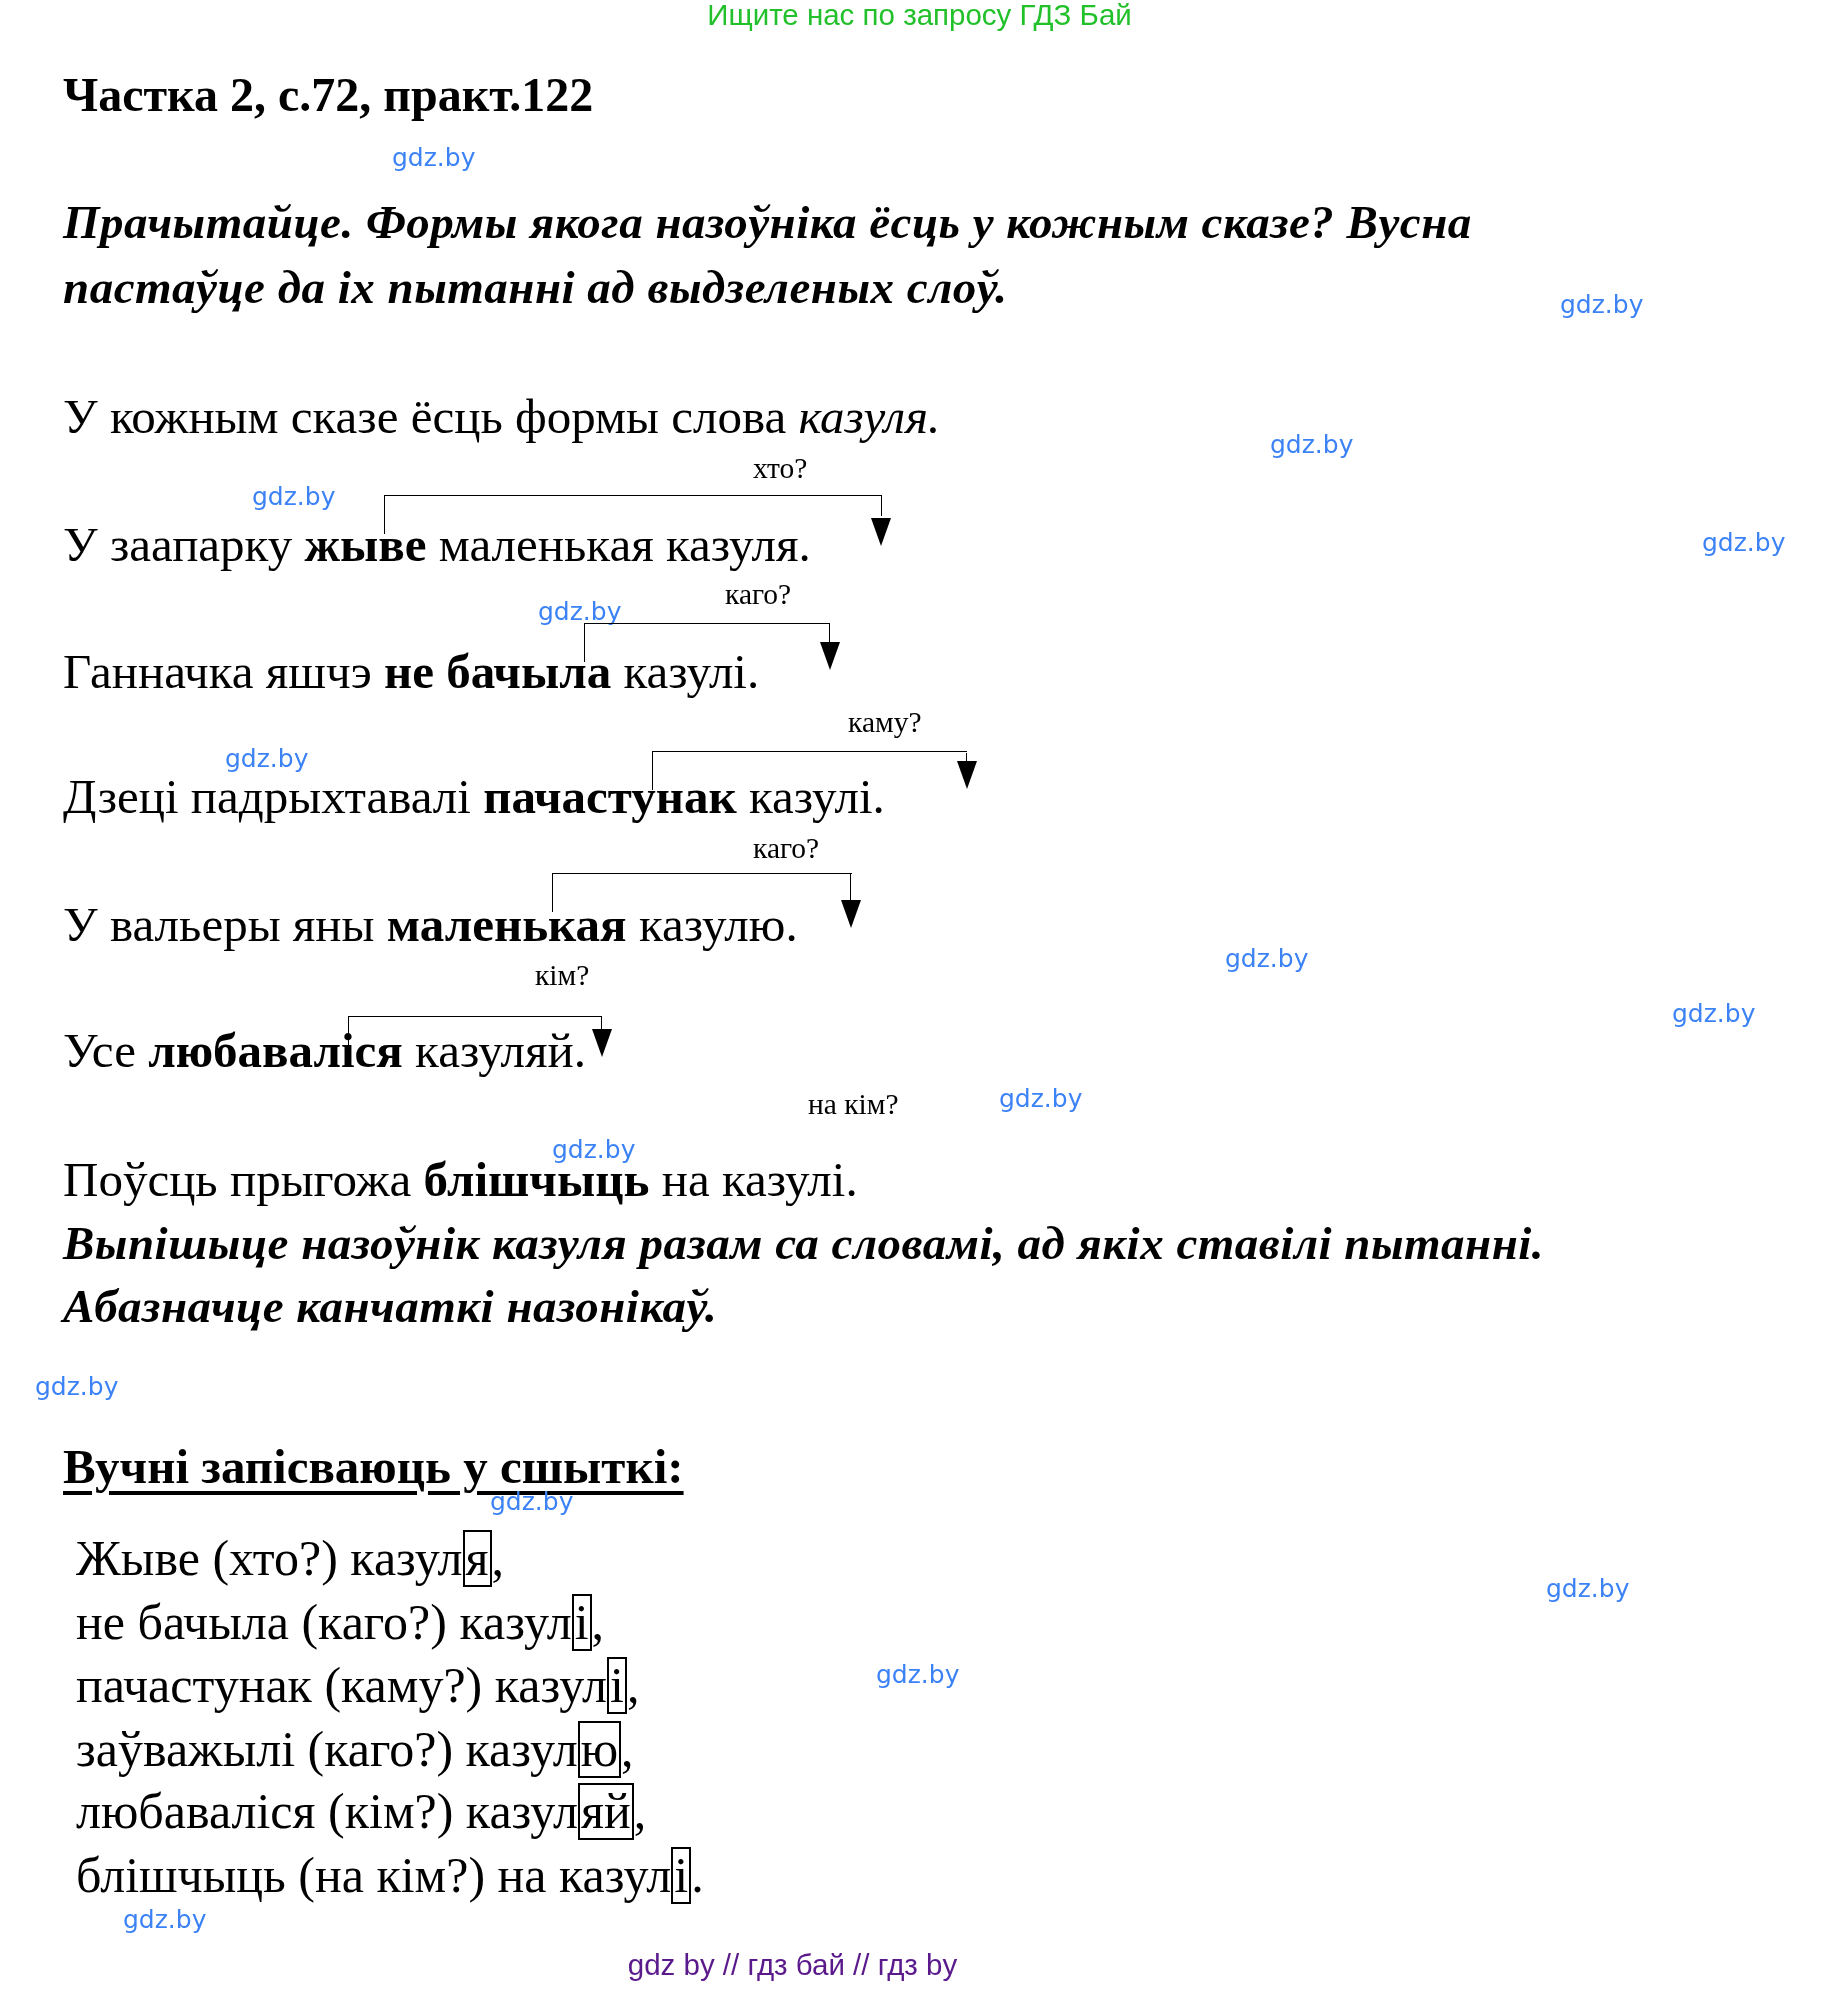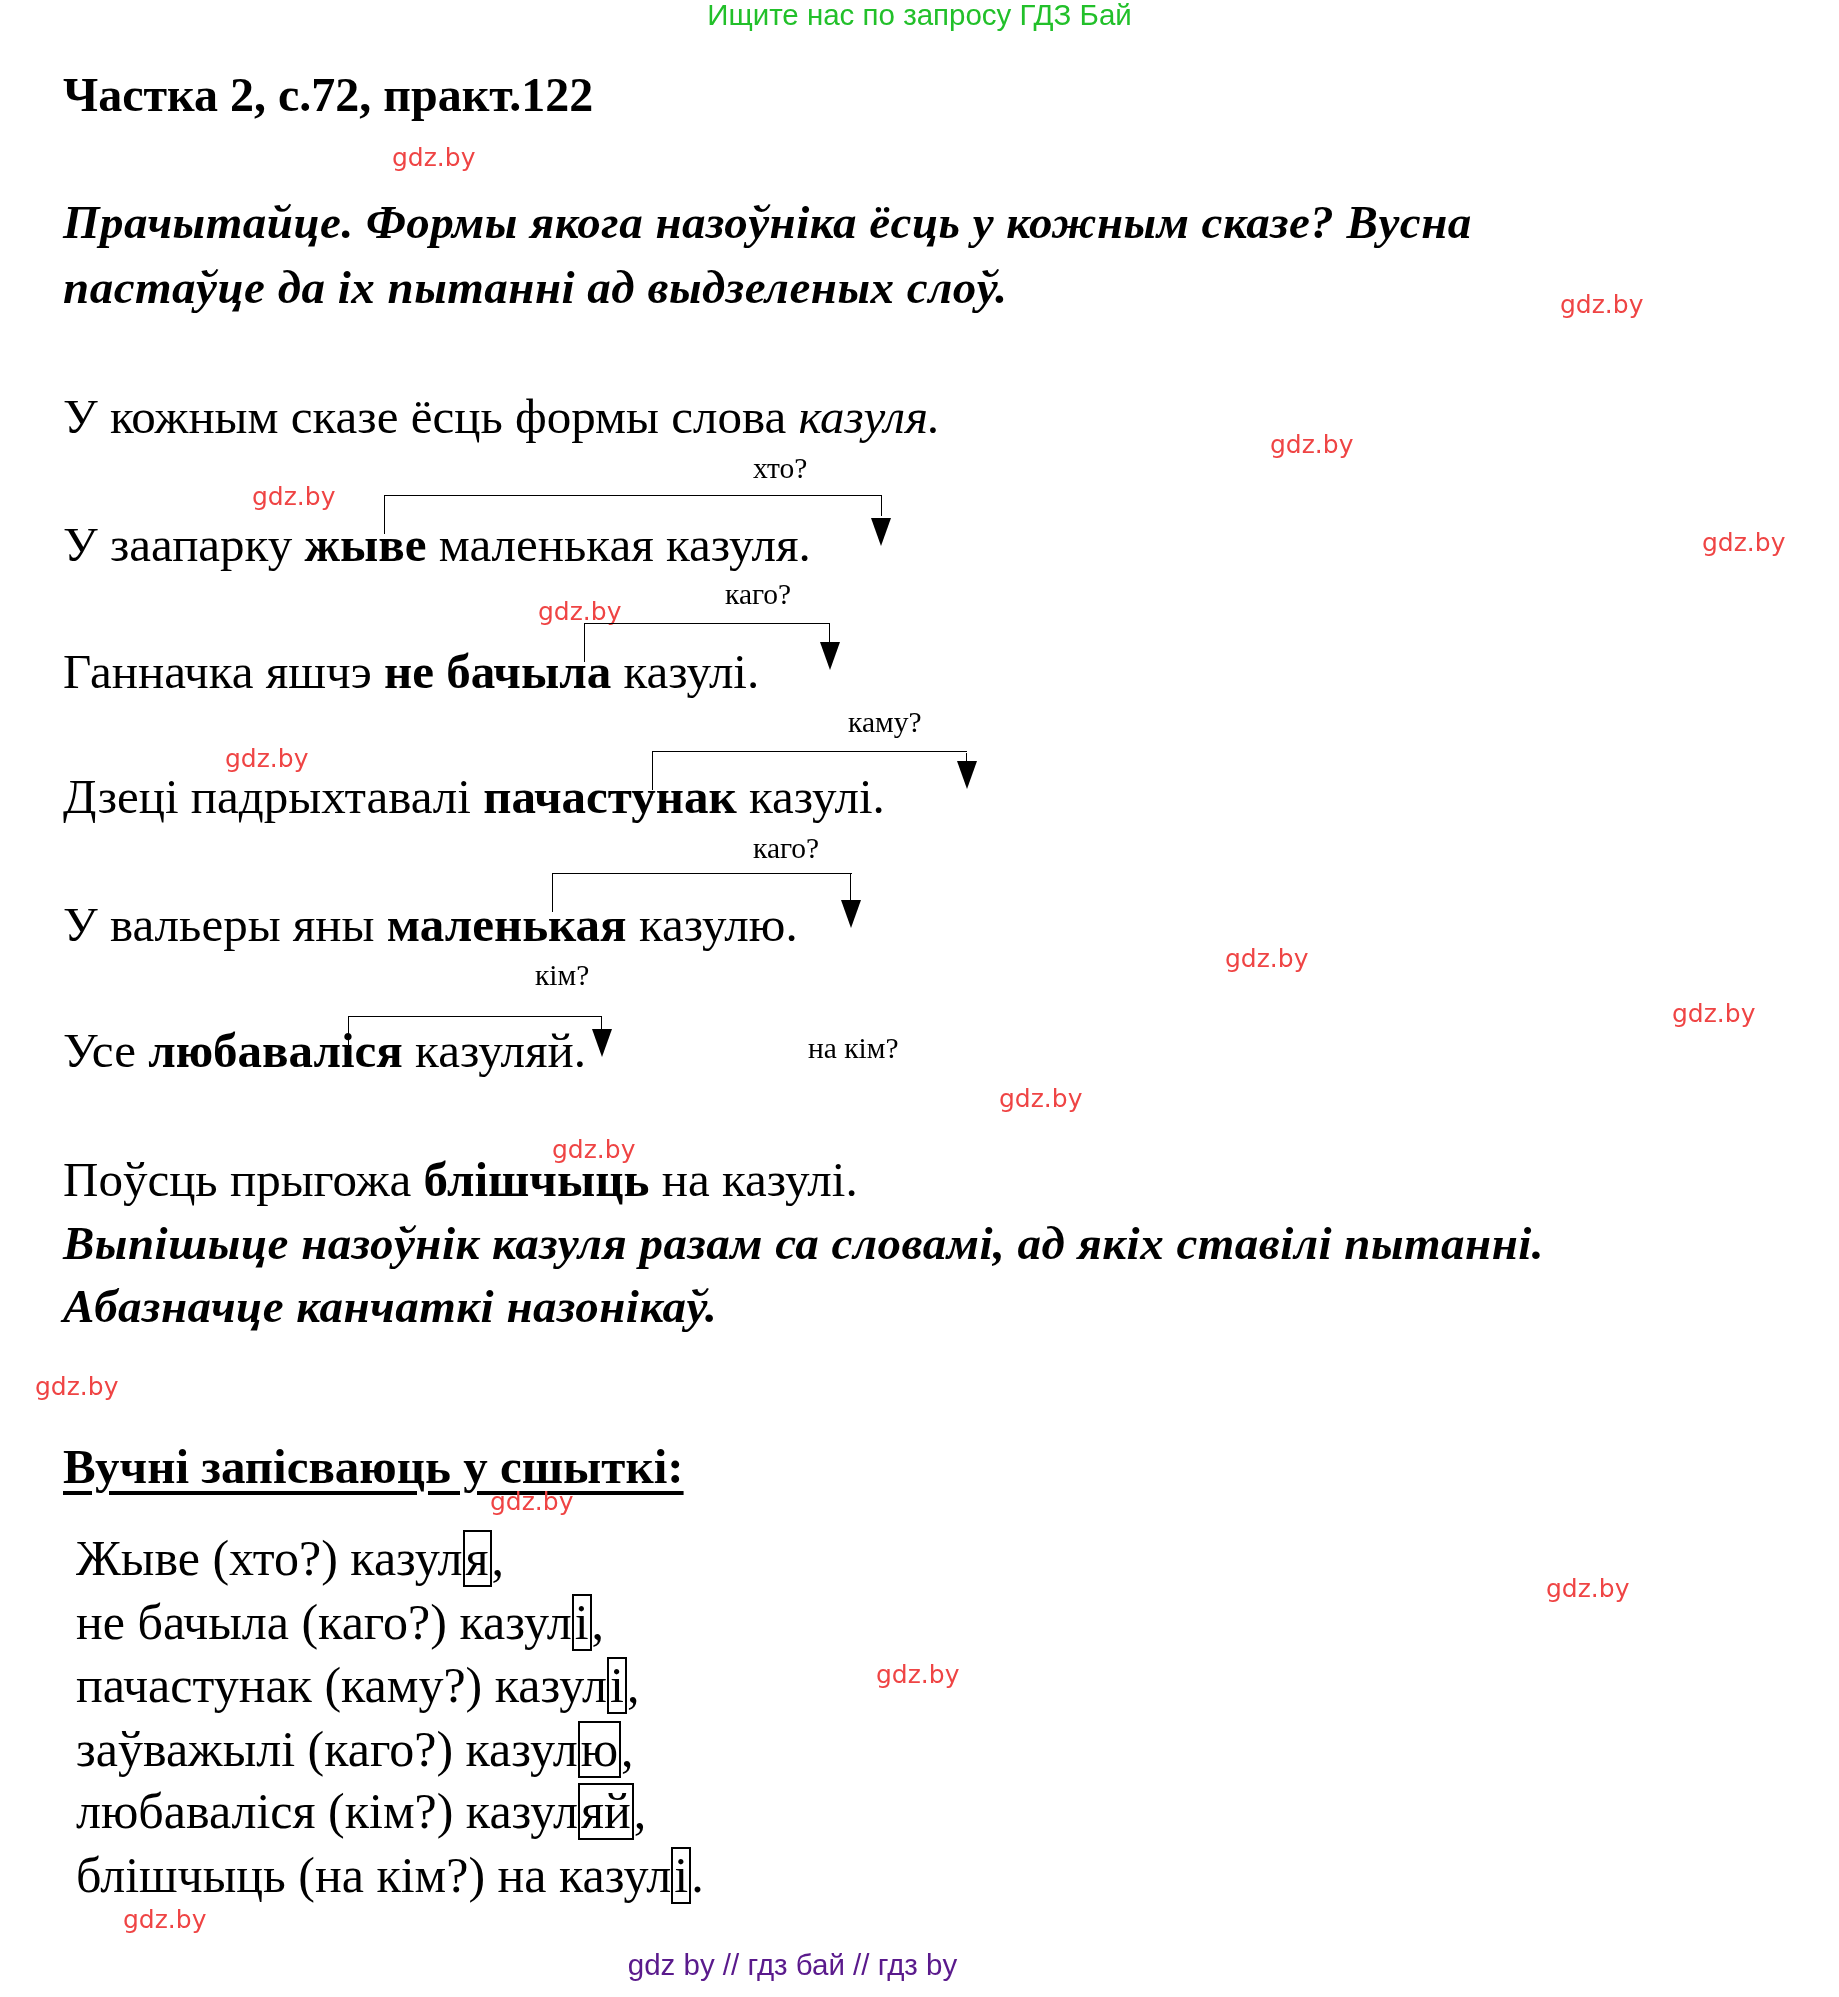--- a/index.html
+++ b/index.html
@@ -1,19 +1,19 @@
 <!DOCTYPE html>
 <html style="font-size:15px"><head>
 <meta charset="utf-8">
 <style>
   html,body{margin:0;padding:0;background:#fff;}
   body{width:1839px;height:1997px;position:relative;overflow:hidden;font-family:"Liberation Serif","DejaVu Serif",serif;color:#000;}
   .abs{position:absolute;white-space:nowrap;}
   .top-banner{left:0;width:1839px;top:-1.9px;text-align:center;font-family:"Liberation Sans",sans-serif;font-size:29.5px;}
-  .wm{font-family:"DejaVu Sans","Liberation Sans",sans-serif;font-size:25px;color:#ef4444;}
+  .wm{font-family:"DejaVu Sans","Liberation Sans",sans-serif;font-size:25px;color:#3b82f6;}
   .title{left:63px;top:67px;font-size:48px;font-weight:bold;}
   .instr{left:63px;font-size:47px;font-weight:bold;font-style:italic;letter-spacing:0.5px;}
   .line{left:63px;font-size:49px;}
   .line b{font-weight:bold;}
   .line i{font-style:italic;margin-top:24px;}
   .q{font-size:29.5px;}
   .bracket{position:absolute;border-top:1.9px solid #000;border-left:1.9px solid #000;border-right:1.9px solid #000;}
   .arrowhead{position:absolute;width:0;height:0;border-left:10.5px solid transparent;border-right:10.5px solid transparent;border-top:28.5px solid #000;}
   .heading{left:63px;top:1406px;font-size:49px;font-weight:bold;text-decoration:underline;text-decoration-thickness:3.8px;text-underline-offset:7.6px;margin-top:32px;}
   .ans{left:76px;font-size:50px;}
@@ -64,21 +64,21 @@
 <div class="abs line" style="top:896px"><span>У вальеры яны </span><b>маленькая</b><span> казулю.</span></div>
 <div class="abs wm" style="left:1225px;top:944px">gdz.by</div>
 
 <div class="abs q" style="left:535px;top:959px">кім?</div>
 <div class="abs wm" style="left:1672px;top:999px">gdz.by</div>
 <div class="bracket" style="left:348px;top:1016px;width:253px;height:38px;border-right:none"></div>
 <div class="bracket" style="left:601px;top:1016px;width:0;height:13.3px;border-left:none;border-top:none"></div>
 <div class="arrowhead" style="left:592px;top:1029px"></div>
 <div class="abs line" style="top:1022px"><span>Усе </span><b>любаваліся</b><span> казуляй.</span></div>
 
-<div class="abs q" style="left:808px;top:1032px">на кім?</div>
+<div class="abs q" style="left:808px;top:1088px">на кім?</div>
 <div class="abs wm" style="left:999px;top:1084px">gdz.by</div>
 <div class="abs wm" style="left:552px;top:1135px">gdz.by</div>
 <div class="abs line" style="top:1151px"><span>Поўсць прыгожа </span><b>блішчыць</b><span> на казулі.</span></div>
 
 <div class="abs instr" style="top:1216px">Выпішыце назоўнік казуля разам са словамі, ад якіх ставілі пытанні.</div>
 <div class="abs instr" style="top:1279px">Абазначце канчаткі назонікаў.</div>
 
 <div class="abs wm" style="left:35px;top:1372px">gdz.by</div>
 <div class="abs heading">Вучні запісваюць у сшыткі:</div>
 <div class="abs wm" style="left:490px;top:1487px">gdz.by</div>

